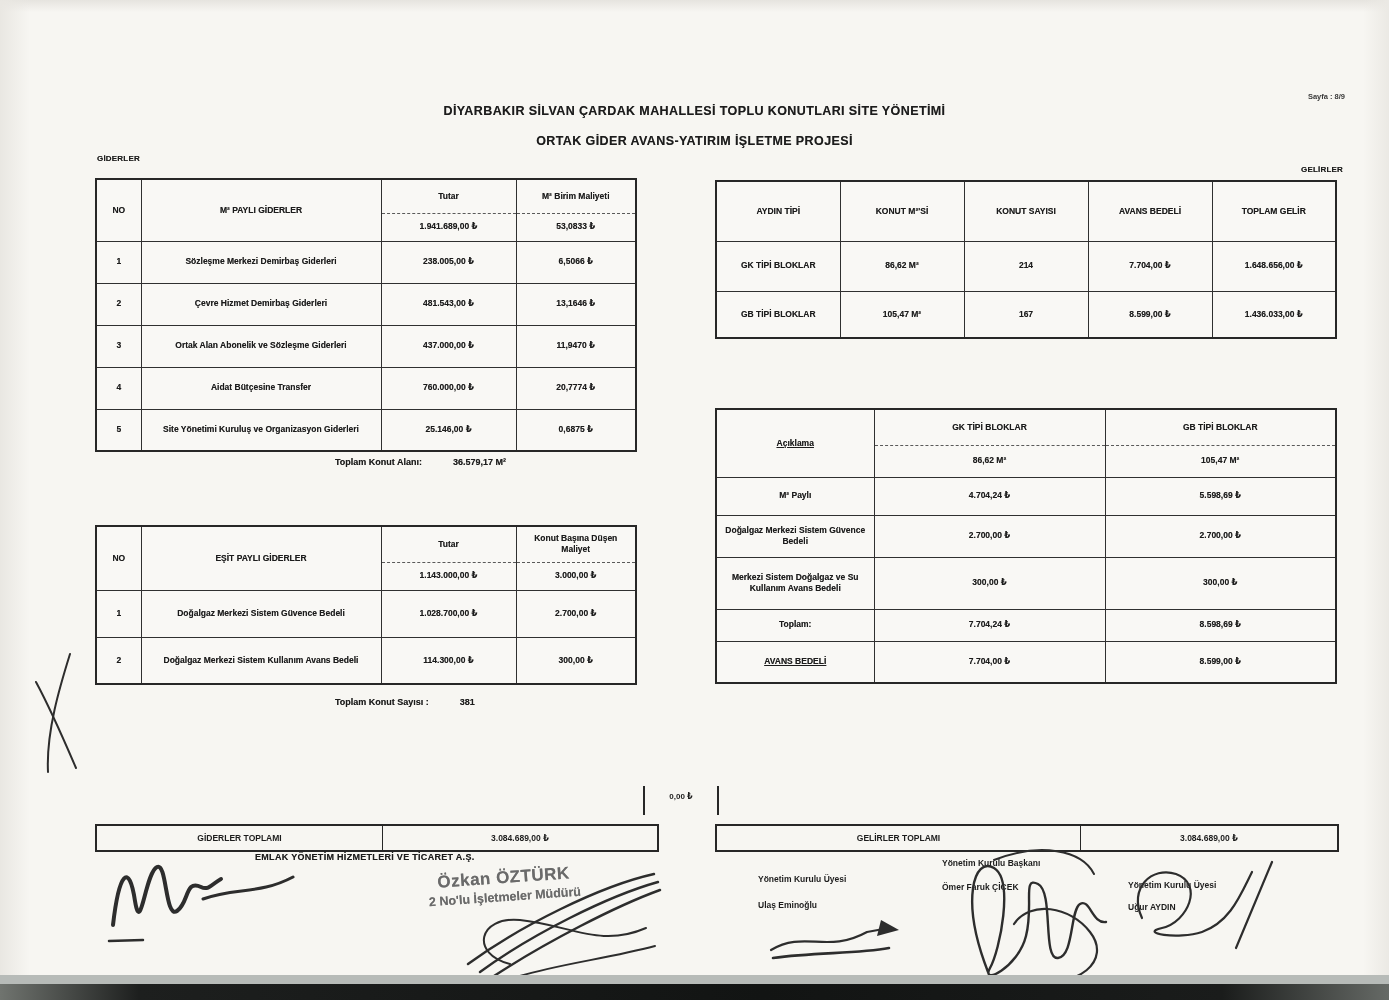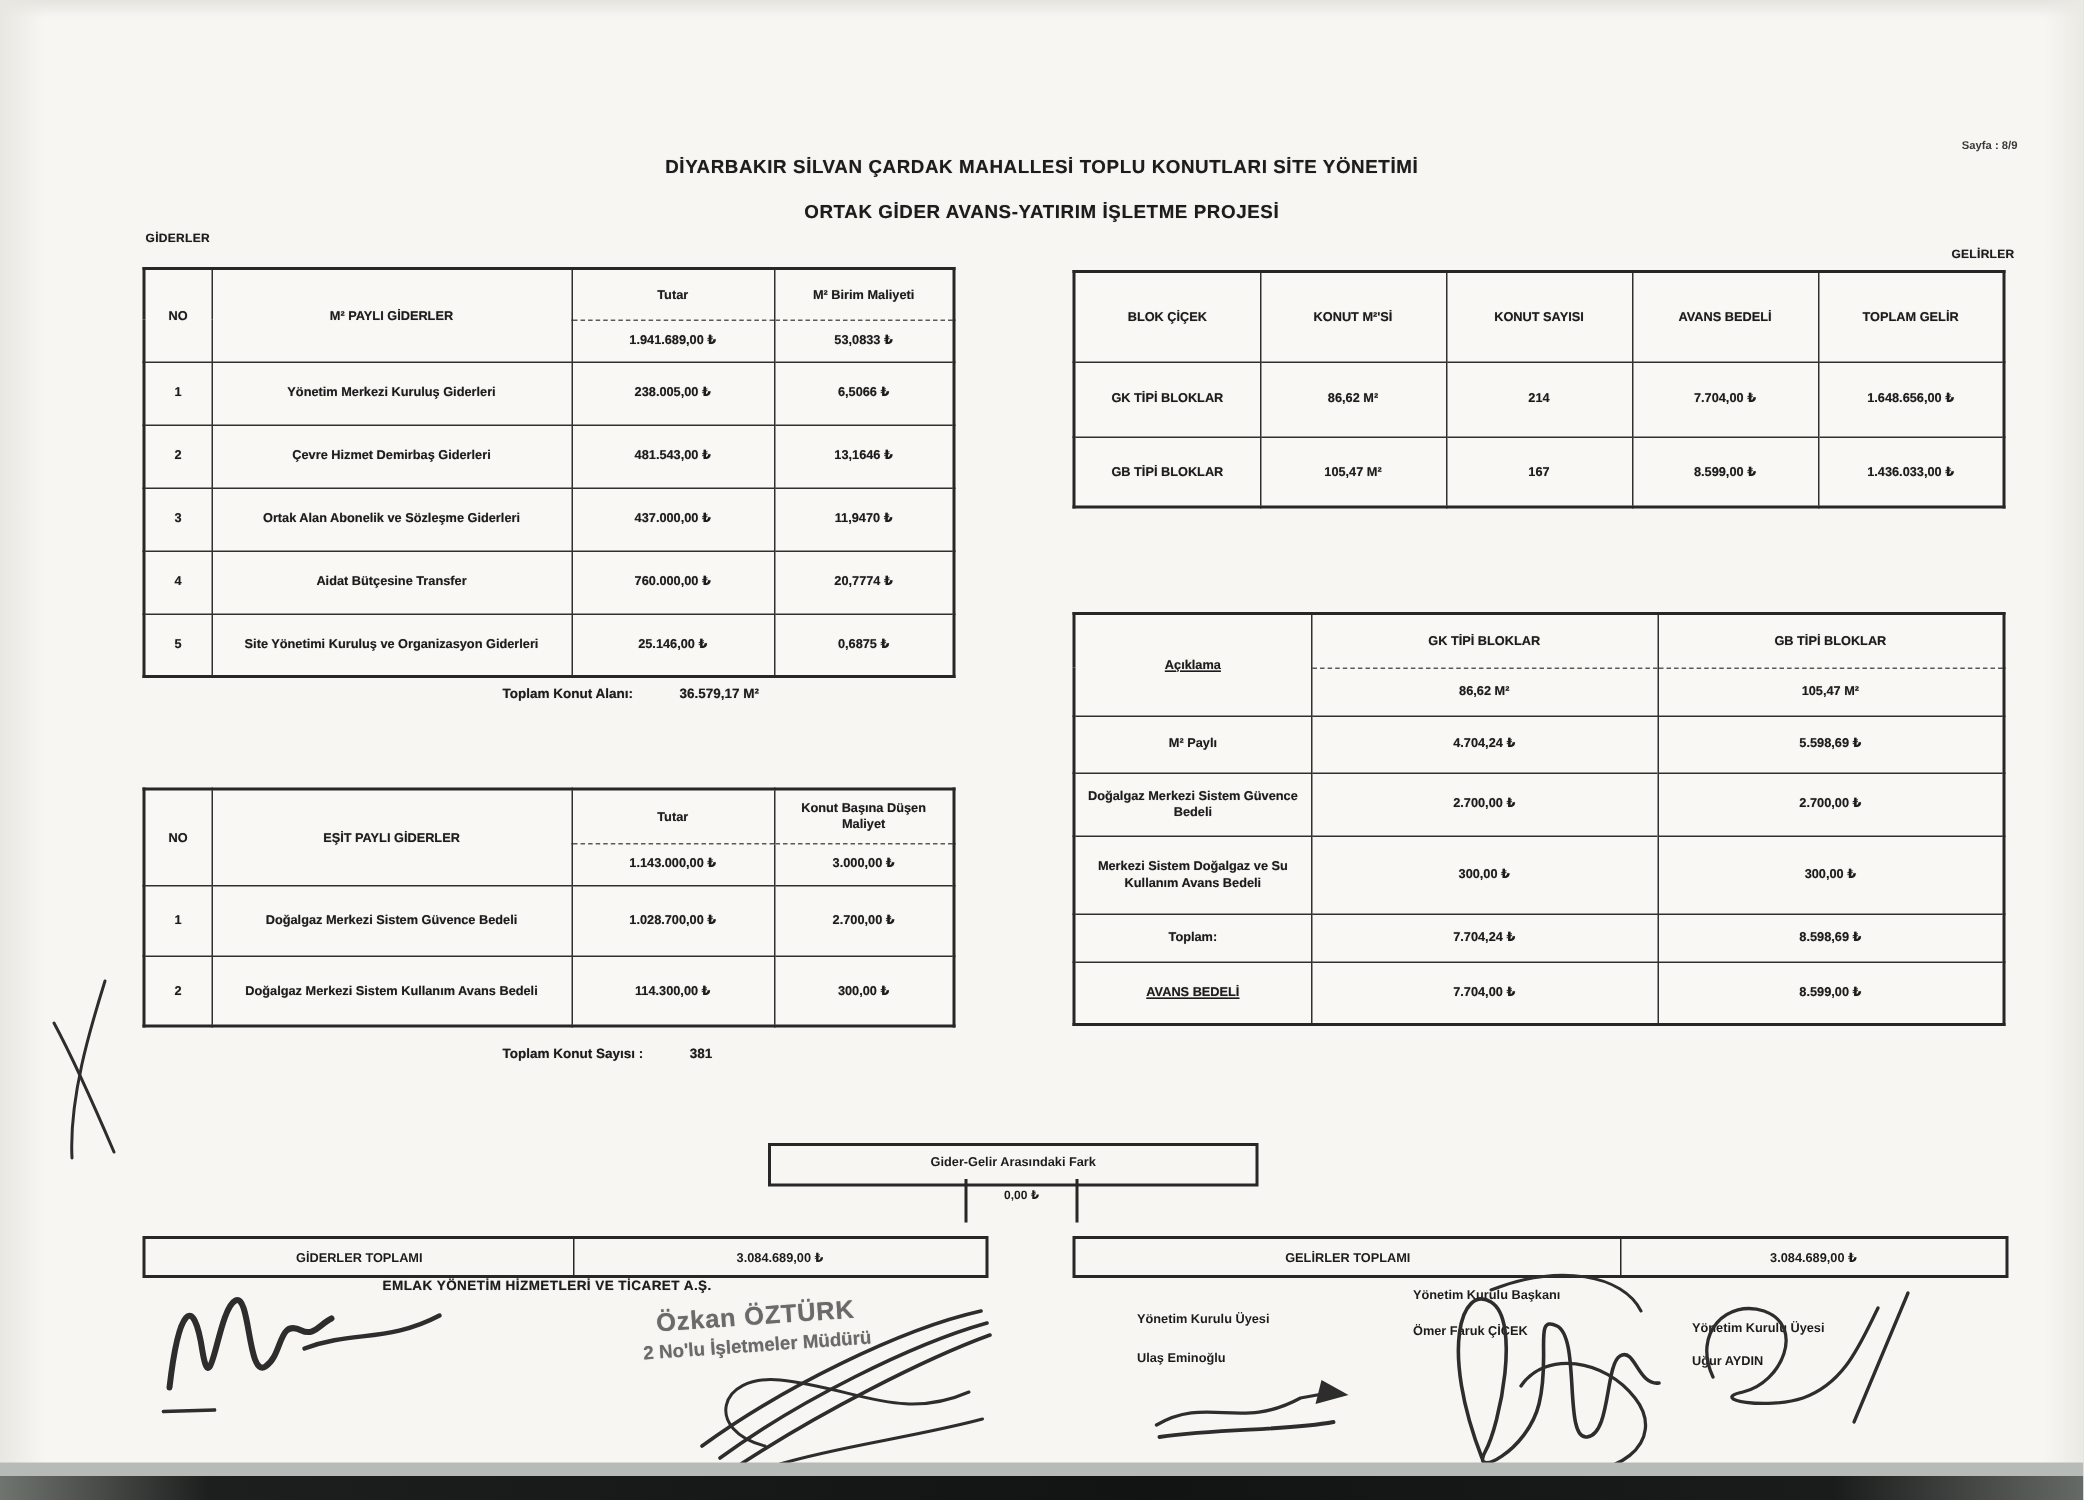--- a/index.html
+++ b/index.html
@@ -73,21 +73,21 @@
       <td rowspan="2">M² PAYLI GİDERLER</td>
       <td style="border-bottom:1px dashed #5a5a5a">Tutar</td>
       <td style="border-bottom:1px dashed #5a5a5a">M² Birim Maliyeti</td>
     </tr>
     <tr style="height:28px">
       <td class="nb">1.941.689,00 ₺</td>
       <td class="nb">53,0833 ₺</td>
     </tr>
     <tr style="height:42px">
           <td>1</td>
-          <td>Yönetim Merkezi Kuruluş Giderleri</td>
+          <td>Sözleşme Merkezi Demirbaş Giderleri</td>
           <td>238.005,00 ₺</td>
           <td>6,5066 ₺</td>
         </tr>
     <tr style="height:42px">
           <td>2</td>
           <td>Çevre Hizmet Demirbaş Giderleri</td>
           <td>481.543,00 ₺</td>
           <td>13,1646 ₺</td>
         </tr>
     <tr style="height:42px">
@@ -157,21 +157,21 @@
   <table class="t" style="left:715px;top:180px;width:620px;">
     <colgroup>
         <col style="width:124px">
         <col style="width:124px">
         <col style="width:124px">
         <col style="width:124px">
         <col style="width:124px">
       </colgroup>
     <tbody>
         <tr style="height:60px">
-      <td>BLOK ÇİÇEK</td>
+      <td>AYDIN TİPİ</td>
       <td>KONUT M²'Sİ</td>
       <td>KONUT SAYISI</td>
       <td>AVANS BEDELİ</td>
       <td>TOPLAM GELİR</td>
     </tr>
     <tr style="height:50px">
       <td>GK TİPİ BLOKLAR</td>
       <td>86,62 M²</td>
       <td>214</td>
       <td class="dash-bot">7.704,00 ₺</td>
@@ -224,21 +224,20 @@
           <td>8.598,69 ₺</td>
         </tr>
     <tr style="height:42px">
           <td class="underl">AVANS BEDELİ</td>
           <td>7.704,00 ₺</td>
           <td>8.599,00 ₺</td>
         </tr>
   </tbody>
     </table>
 
-  <div class="abs fark-box" style="left:512px;top:762px;width:323px;height:20px;">Gider-Gelir Arasındaki Fark</div>
   <div class="abs fark-val" style="left:643px;top:786px;width:72px;height:23px;">0,00 ₺</div>
 
   <div class="abs total-bar" style="left:95px;top:813px;width:560px;">
     <div class="lab" style="width:285px;">GİDERLER TOPLAMI</div>
     <div class="val" style="flex:1;">3.084.689,00 ₺</div>
   </div>
   <div class="abs total-bar" style="left:715px;top:813px;width:620px;">
     <div class="lab" style="width:363px;">GELİRLER TOPLAMI</div>
     <div class="val" style="flex:1;">3.084.689,00 ₺</div>
   </div>

